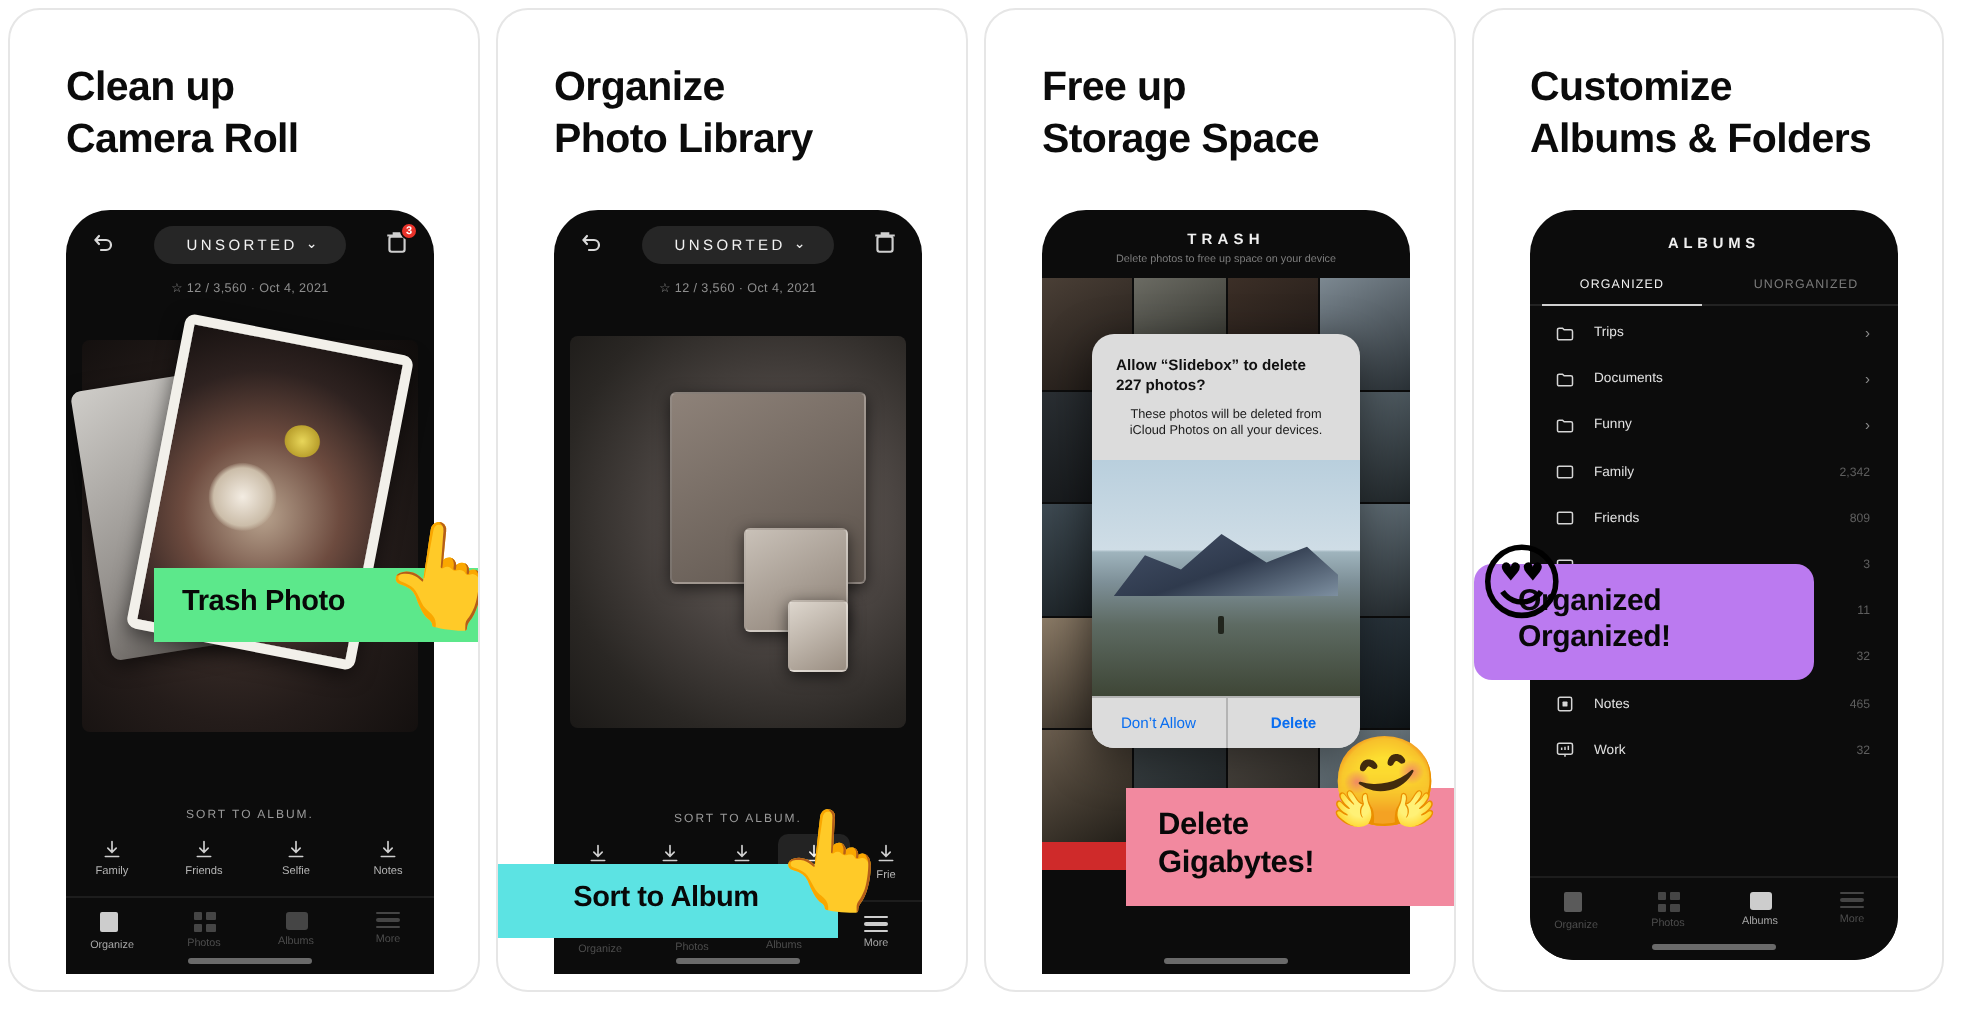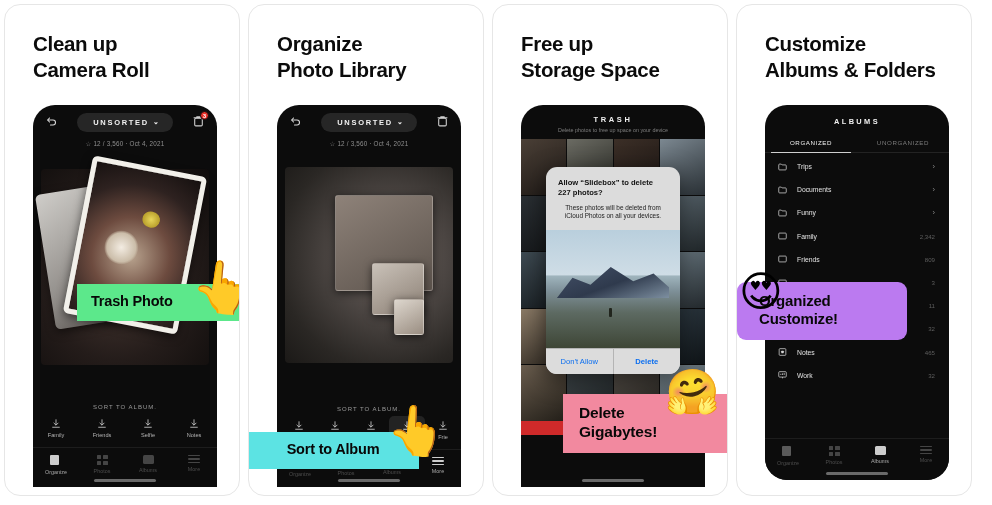--- a/index.html
+++ b/index.html
@@ -58,21 +58,21 @@
   .topbar {
     position: relative; height: 34px;
     display: flex; align-items: center; justify-content: center;
   }
   .undo-icon {
     position: absolute; left: 13px; top: 11px;
     width: 12px; height: 12px; color: #d8d8d8;
   }
   .pill {
     background: #262626; color: #f2f2f2;
-    font-size: 7.5px; font-weight: bold; letter-spacing: 1.7px;
+    font-size: 7.5px; font-weight: normal; letter-spacing: 1.7px;
     padding: 5px 14px 5px 16px; border-radius: 11px;
     display: flex; align-items: center; gap: 4px;
   }
   .pill .caret { font-size: 7px; letter-spacing: 0; }
   .trash-btn {
     position: absolute; right: 12px; top: 9px;
     width: 13px; height: 14px; color: #cfcfcf;
   }
   .badge {
     position: absolute; right: 8px; top: 6px;
@@ -646,18 +646,18 @@
               <i></i>
               <i></i>
             </span>
           <span class="lbl">More</span>
         </div>
       </div>
       <div class="home-bar"></div>
     </div>
     <div class="callout co4">
       <div>Organized</div>
-      <div>Customize!</div>
+      <div>Organized!</div>
     </div>
     <span class="emoji e4">😍</span>
   </div>
 
 </div>
 
 </body></html>

